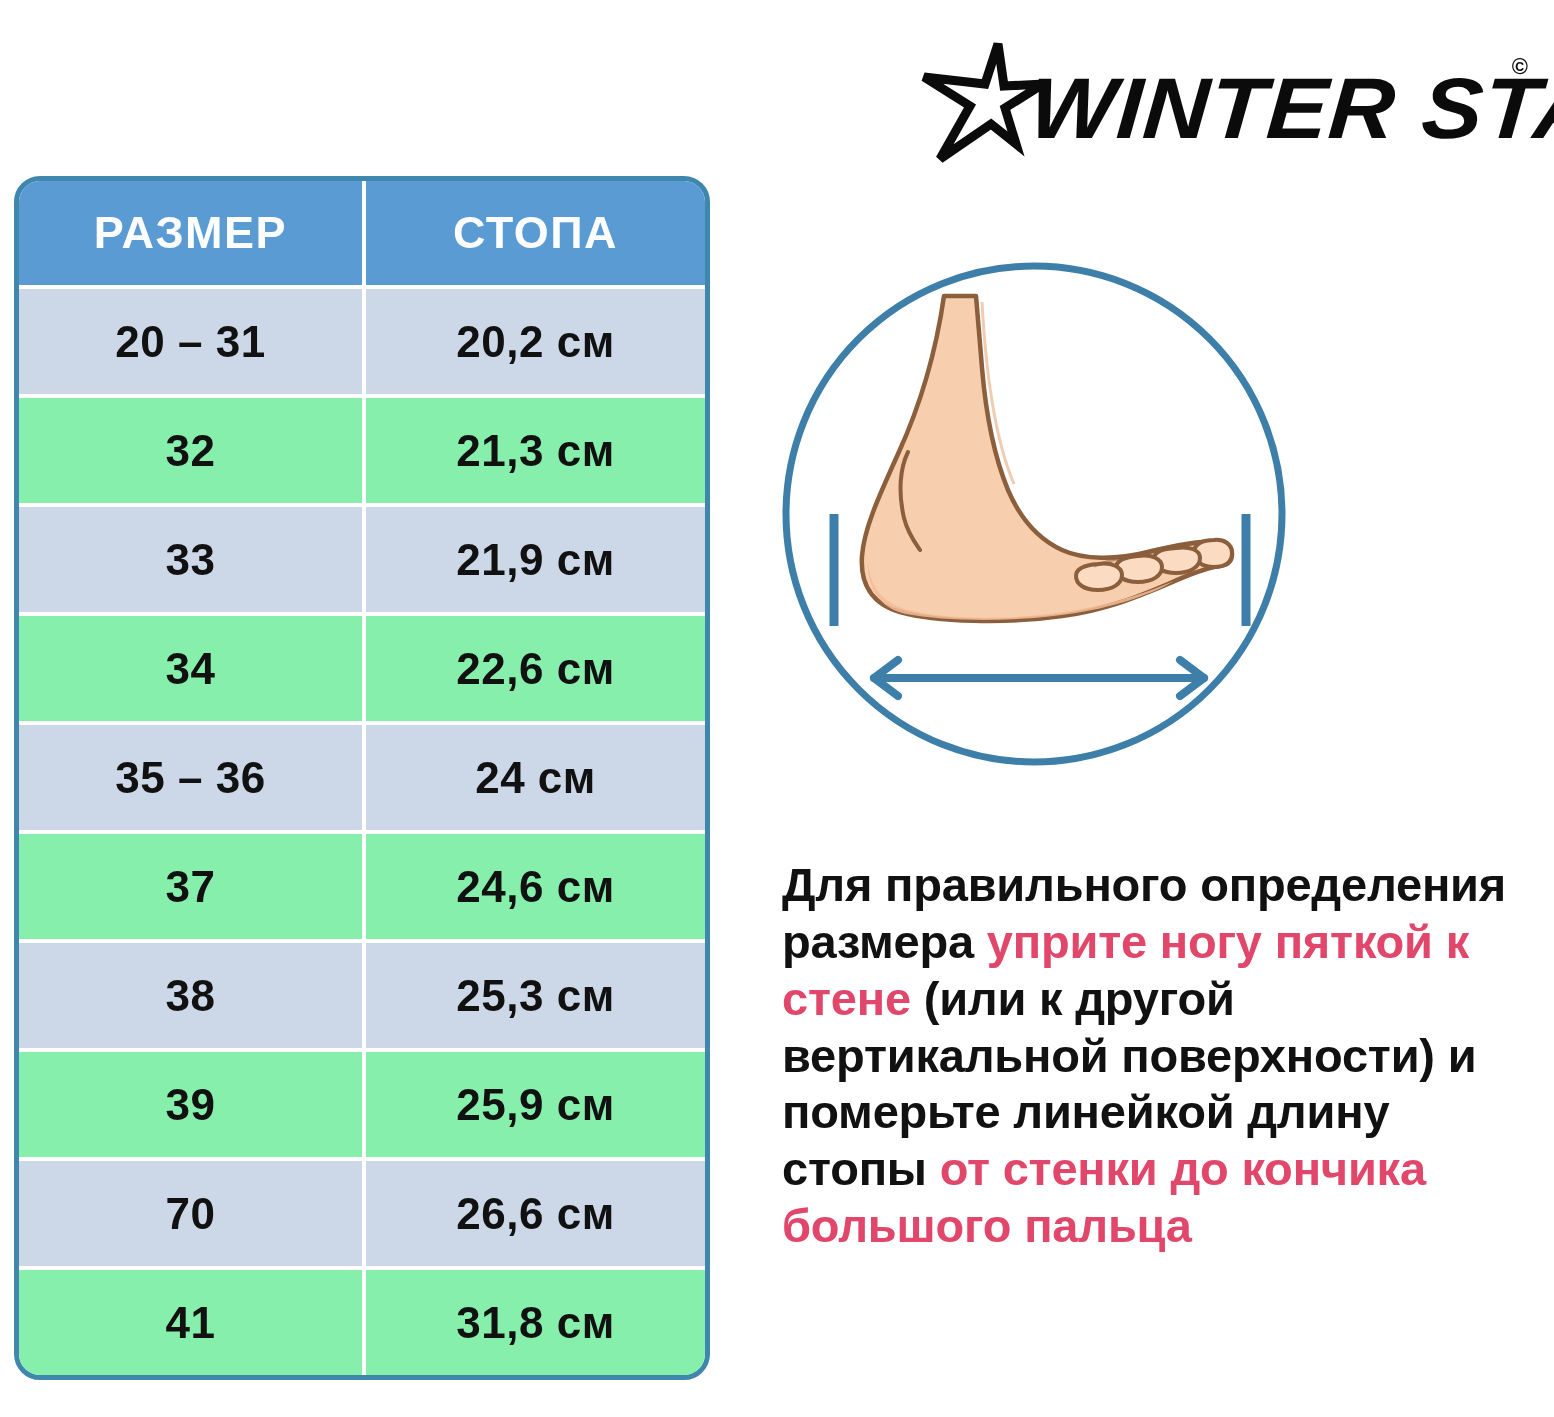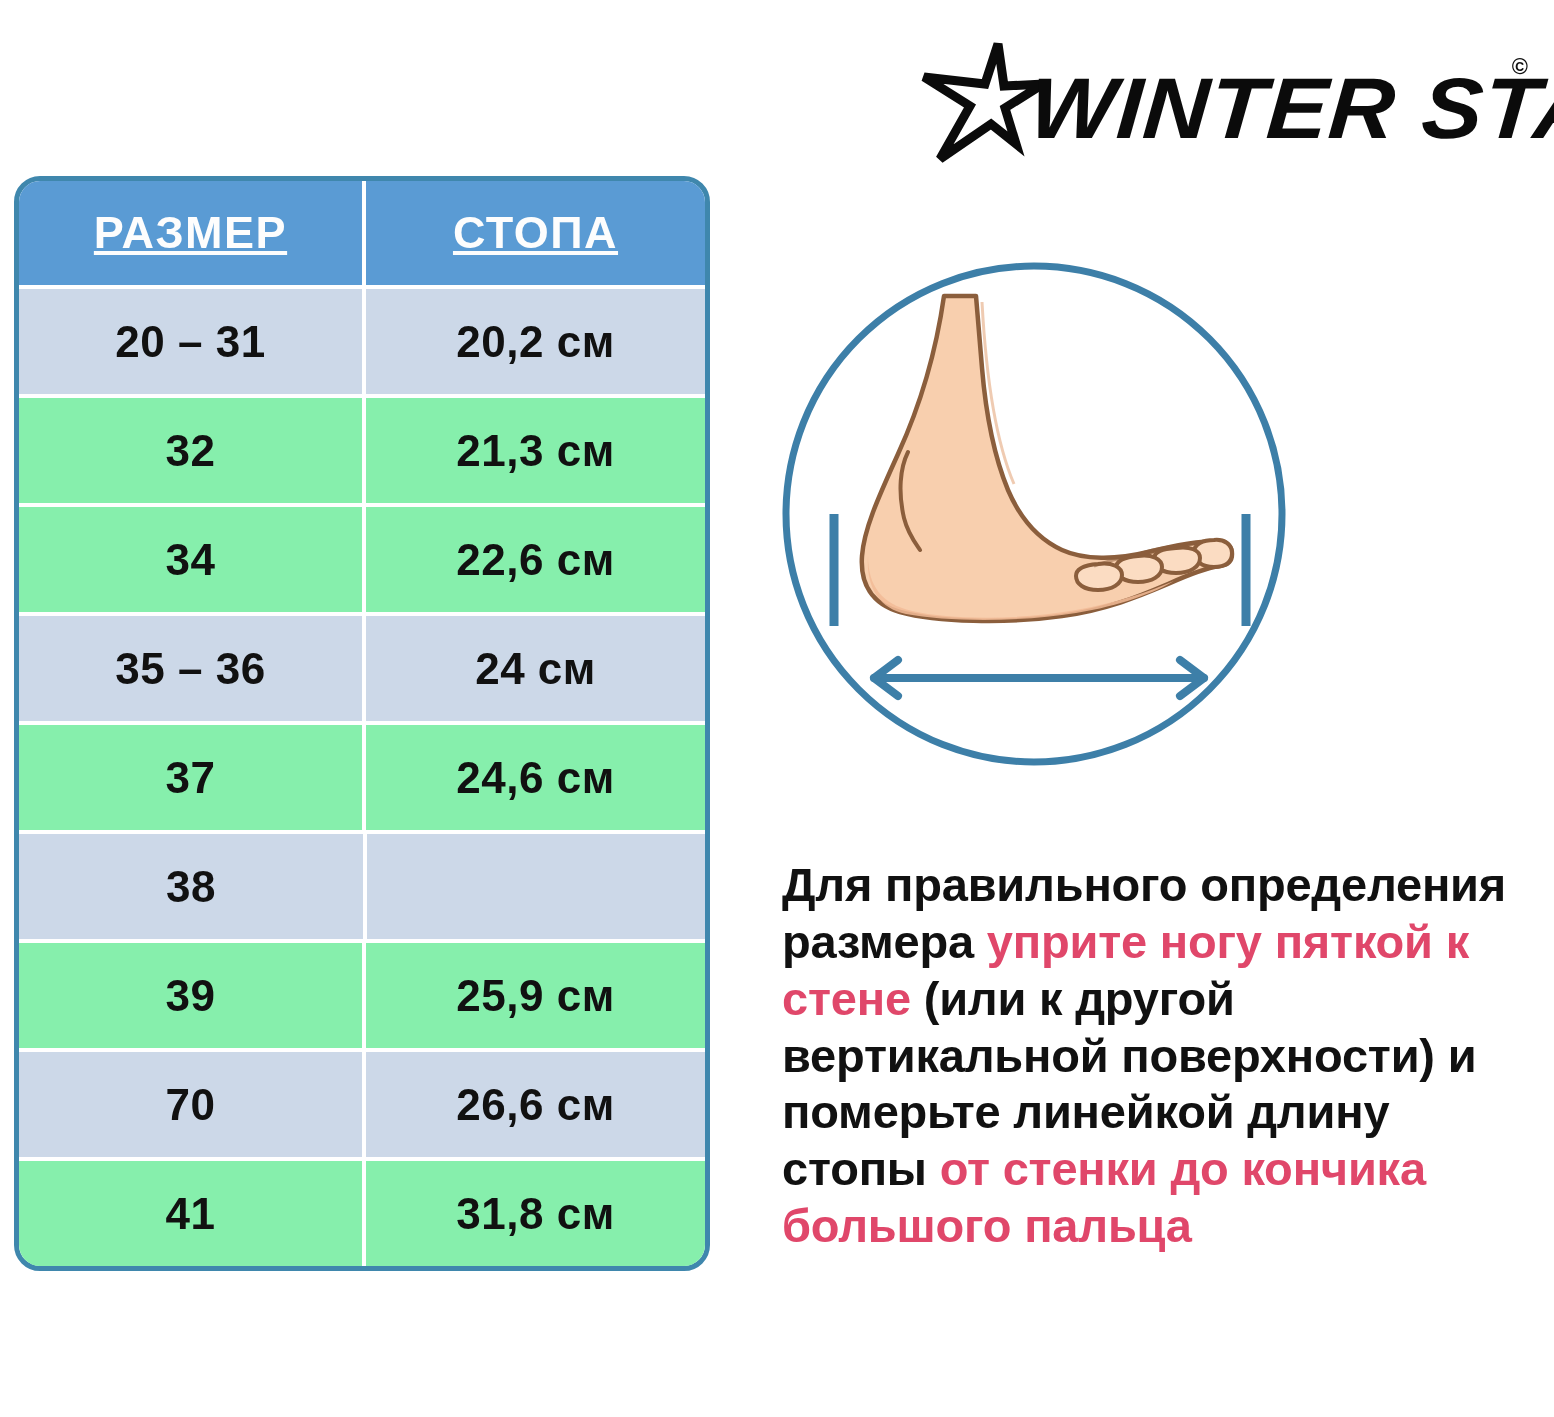--- a/index.html
+++ b/index.html
@@ -79,21 +79,20 @@
 
   .tbl-head {
     background: #5a9bd4;
   }
   .tbl-head .tbl-cell {
     color: #fdfdfd;
     font-size: 45px;
     font-weight: bold;
     letter-spacing: 1.5px;
     height: 104px;
-    text-decoration: underline;
   }
   .tbl-row.odd  { background: #ccd8e8; }
   .tbl-row.even { background: #86efac; }
 
   .tbl-cell {
     box-sizing: border-box;
     display: flex;
     align-items: center;
     justify-content: center;
     height: 105px;
@@ -151,34 +150,39 @@
   </div>
 
   <div class="tbl-row odd">
     <div class="tbl-cell c-size">20 – 31</div>
     <div class="tbl-cell c-foot">20,2 см</div>
   </div>
   <div class="tbl-row even">
     <div class="tbl-cell c-size">32</div>
     <div class="tbl-cell c-foot">21,3 см</div>
   </div>
+  <div class="tbl-row odd">
+    <div class="tbl-cell c-size">33</div>
+    <div class="tbl-cell c-foot">21,9 см</div>
+  </div>
   <div class="tbl-row even">
     <div class="tbl-cell c-size">34</div>
     <div class="tbl-cell c-foot">22,6 см</div>
   </div>
   <div class="tbl-row odd">
     <div class="tbl-cell c-size">35 – 36</div>
     <div class="tbl-cell c-foot">24 см</div>
   </div>
   <div class="tbl-row even">
     <div class="tbl-cell c-size">37</div>
     <div class="tbl-cell c-foot">24,6 см</div>
   </div>
   <div class="tbl-row odd">
     <div class="tbl-cell c-size">38</div>
+    <div class="tbl-cell c-foot">25,3 см</div>
   </div>
   <div class="tbl-row even">
     <div class="tbl-cell c-size">39</div>
     <div class="tbl-cell c-foot">25,9 см</div>
   </div>
   <div class="tbl-row odd">
     <div class="tbl-cell c-size">70</div>
     <div class="tbl-cell c-foot">26,6 см</div>
   </div>
   <div class="tbl-row even">

